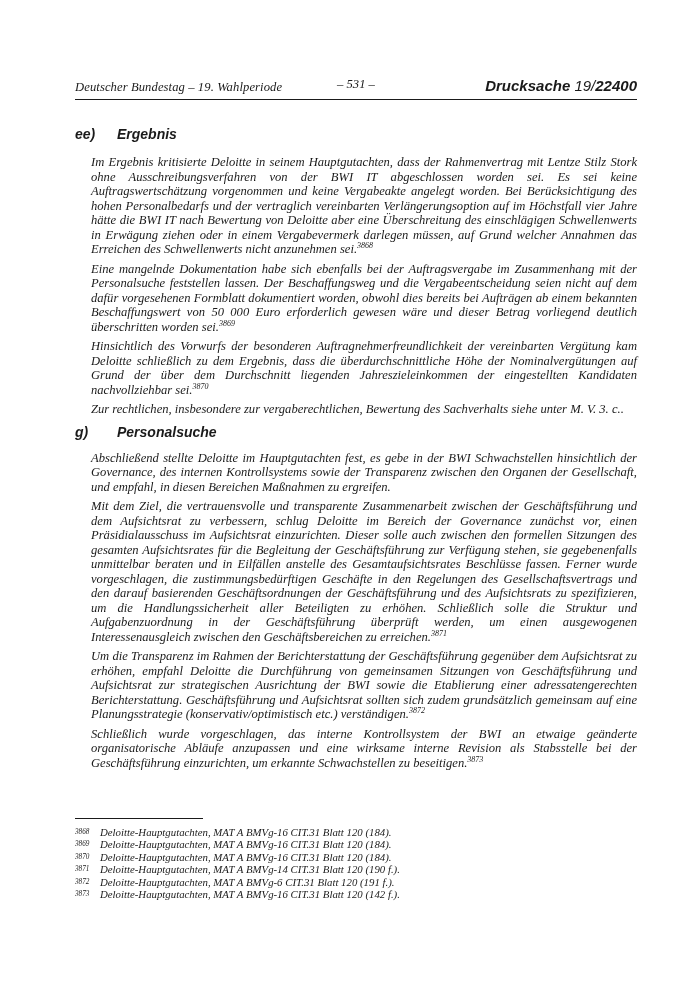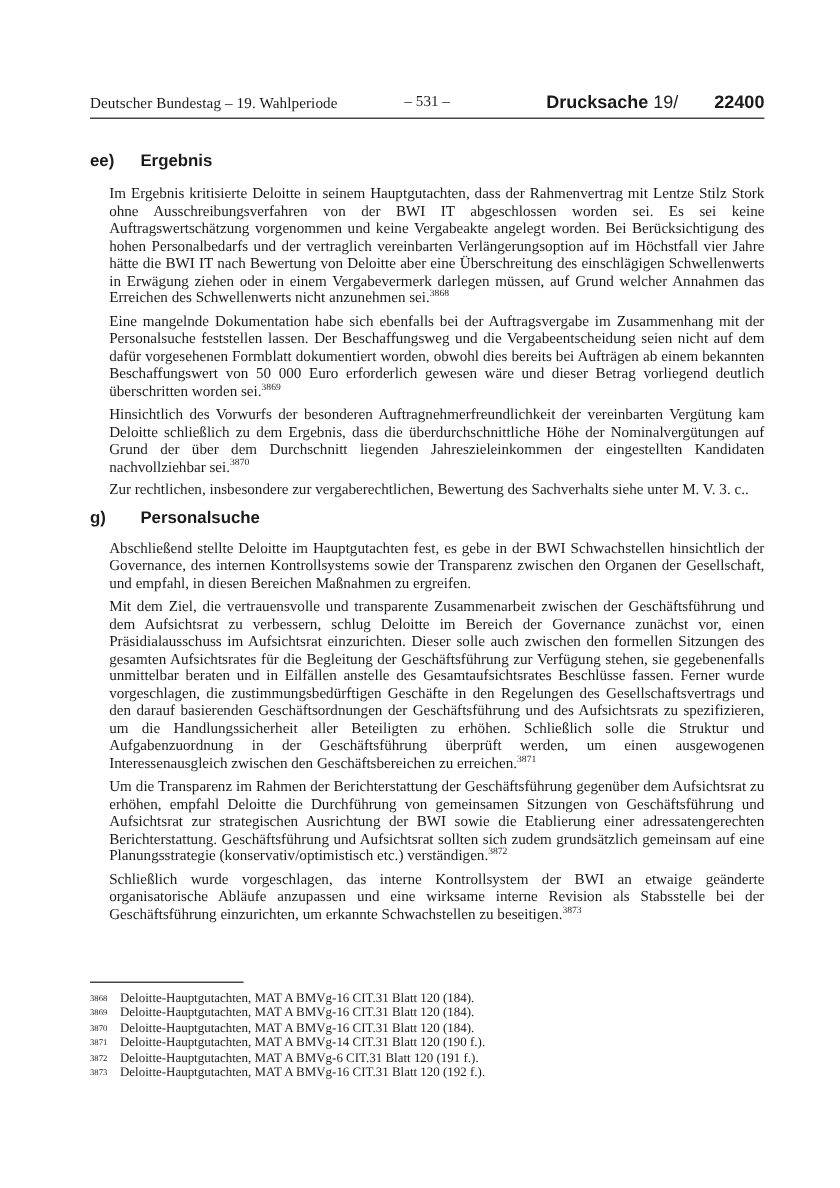--- a/index.html
+++ b/index.html
@@ -7,20 +7,21 @@
     width: 700px; height: 990px;
     background: #ffffff;
     color: #1a1a1a;
     font-family: "Liberation Serif", serif;
   }
   .page {
     position: relative;
     width: 700px; height: 990px;
     background: #ffffff;
     overflow: hidden;
+    font-style: italic;
   }
   .content {
     position: absolute;
     left: 75px; top: 77px;
     width: 562px;
   }
   
   .runhead {
     position: relative;
     display: flex;
@@ -37,21 +38,21 @@
     position: absolute;
     left: 50%;
     transform: translateX(-50%);
     font-size: 12.6px;
   }
   .runhead-right {
     font-family: "Liberation Sans", sans-serif;
     font-size: 15px;
     white-space: nowrap;
   }
-  .runhead-right .b { font-weight: bold; margin-left: 30px; }
+  .runhead-right .b { font-weight: bold; }
   .runhead-right .l { font-weight: normal; }
   
   .sec-heading {
     display: flex;
     font-family: "Liberation Sans", sans-serif;
     font-weight: bold;
     font-size: 14px;
     line-height: 15px;
   }
   .sec-heading .sec-label {
@@ -154,16 +155,16 @@
     <div class="fn-row">
       <span class="fn-num">3871</span>
       <span class="fn-text">Deloitte-Hauptgutachten, MAT A BMVg-14 CIT.31 Blatt 120 (190 f.).</span>
     </div>
     <div class="fn-row">
       <span class="fn-num">3872</span>
       <span class="fn-text">Deloitte-Hauptgutachten, MAT A BMVg-6 CIT.31 Blatt 120 (191 f.).</span>
     </div>
     <div class="fn-row">
       <span class="fn-num">3873</span>
-      <span class="fn-text">Deloitte-Hauptgutachten, MAT A BMVg-16 CIT.31 Blatt 120 (192 f.).</span>
+      <span class="fn-text">Deloitte-Hauptgutachten, MAT A BMVg-16 CIT.31 Blatt 120 (142 f.).</span>
     </div>
   </div>
 </div>
 
 </body></html>

